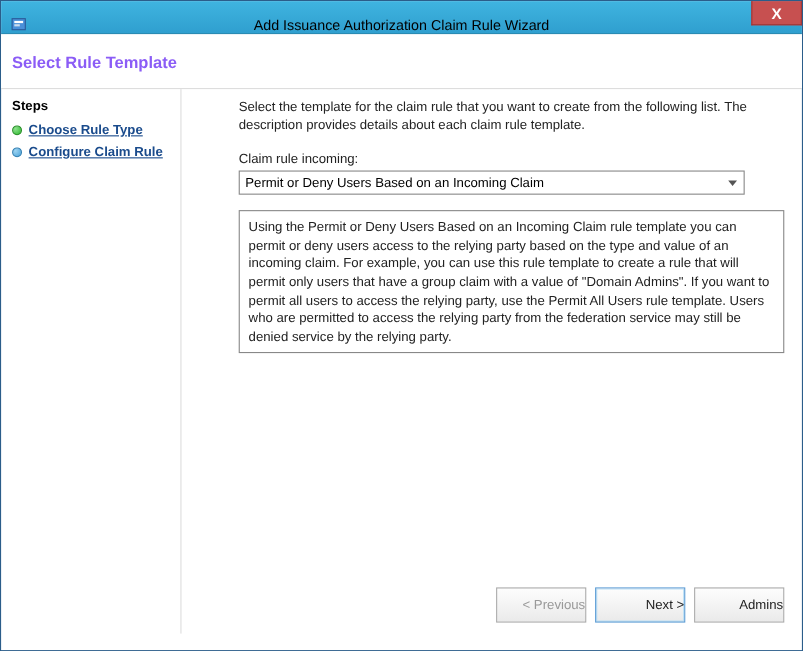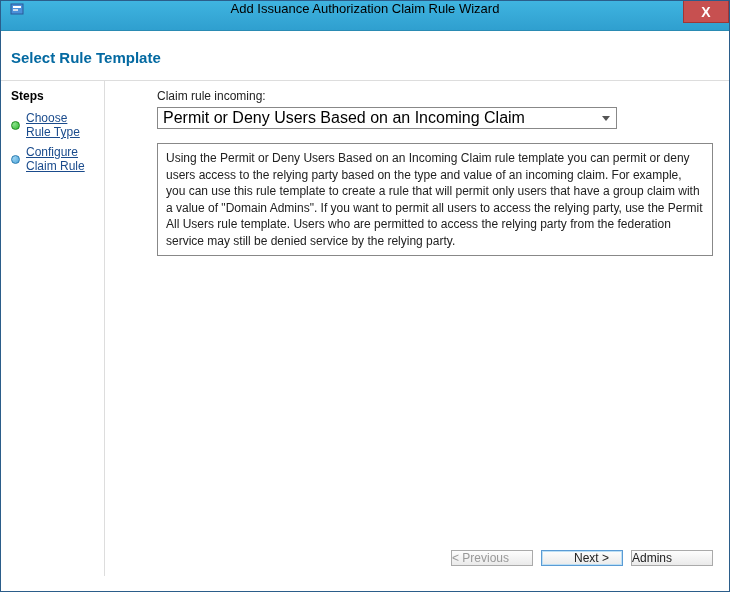--- a/index.html
+++ b/index.html
@@ -13,21 +13,21 @@
       background: #fff;
       width: 730px;
       height: 592px;
       overflow: hidden;
       border: 1px solid #2b5d8a;
     }
     .titlebar {
       height: 30px;
       background: linear-gradient(to bottom, #3fb4e0, #2f9fcf);
       display: flex;
-      align-items: flex-start;
+      align-items: flex-end;
       position: relative;
       color: #000;
       border-bottom: 1px solid #2a8bb3;
     }
     .titlebar-icon {
       width: 16px;
       height: 16px;
       margin-left: 8px;
       display: flex;
       align-items: center;
@@ -59,21 +59,21 @@
       border-top: none;
     }
     .header-section {
       padding: 18px 10px 14px 10px;
       border-bottom: 1px solid #ddd;
       background: #fff;
     }
     .header-title {
       font-size: 15px;
       font-weight: bold;
-      color: #0369a1;
+      color: #8b5cf6;
     }
     .content {
       display: flex;
       height: 495px;
       gap: 40px;
     }
     .sidebar {
       width: 184px;
       padding: 8px 10px;
       border-right: 1px solid #ddd;
@@ -106,20 +106,21 @@
     }
     .step-bullet.pending {
       background: radial-gradient(circle at 30% 30%, #9dd4f2, #4aa3d9);
       border: 1px solid #2a7bb0;
       width: 9px;
       height: 9px;
     }
     .step-label {
       text-decoration: underline;
       font-size: 12px;
+      font-weight: bold;
     }
     .main-panel {
       flex: 1;
       padding: 8px 16px 10px 12px;
       display: flex;
       flex-direction: column;
     }
     .intro-text {
       font-size: 12px;
       color: #222;
@@ -129,66 +130,66 @@
     .field-label {
       font-size: 12px;
       color: #222;
       margin-bottom: 4px;
     }
     .dropdown {
       width: 460px;
       height: 22px;
       border: 1px solid #888;
       background: #fff;
-      font-size: 16px;
+      font-size: 12px;
       padding: 2px 20px 2px 5px;
       position: relative;
       margin-bottom: 14px;
       display: flex;
       align-items: center;
       cursor: default;
     }
     .dropdown::after {
       content: "";
       position: absolute;
       right: 6px;
       top: 8px;
       border-left: 4px solid transparent;
       border-right: 4px solid transparent;
       border-top: 5px solid #555;
     }
     .description-box {
-      width: 556px;
+      width: 496px;
       border: 1px solid #888;
       padding: 6px 8px;
       font-size: 12px;
       line-height: 1.38;
       color: #222;
       background: #fff;
       min-height: 94px;
     }
     .spacer {
       flex: 1;
     }
     .button-row {
       display: flex;
       justify-content: flex-end;
       gap: 8px;
       padding-top: 8px;
     }
     .btn {
       width: 82px;
-      height: 16px;
+      height: 32px;
       font-size: 12px;
       border: 1px solid #aaa;
       background: linear-gradient(to bottom, #fdfdfd, #eaeaea);
       cursor: default;
       display: flex;
       align-items: center;
-      justify-content: flex-start;
+      justify-content: flex-end;
       color: #222;
     }
     .btn.disabled {
       color: #999;
     }
     .btn.default {
       border: 1px solid #5a9bd4;
       box-shadow: 0 0 0 1px #bcdff5 inset;
       padding-left: 32px;
     }
@@ -221,20 +222,21 @@
       <span class="step-bullet active"></span>
       <span class="step-label">Choose Rule Type</span>
     </div>
     <div class="step-item">
       <span class="step-bullet pending"></span>
       <span class="step-label">Configure Claim Rule</span>
     </div>
   </div>
 
   <div class="main-panel">
+    <div class="intro-text">Select the template for the claim rule that you want to create from the following list. The description provides details about each claim rule template.</div>
 
     <div class="field-label">Claim rule incoming:</div>
     <div class="dropdown">
       <span>Permit or Deny Users Based on an Incoming Claim</span>
     </div>
 
     <div class="description-box">Using the Permit or Deny Users Based on an Incoming Claim rule template you can permit or deny users access to the relying party based on the type and value of an incoming claim.  For example, you can use this rule template to create a rule that will permit only users that have a group claim with a value of "Domain Admins".  If you want to permit all users to access the relying party, use the Permit All Users rule template.  Users who are permitted to access the relying party from the federation service may still be denied service by the relying party.</div>
 
     <div class="spacer"></div>
 

